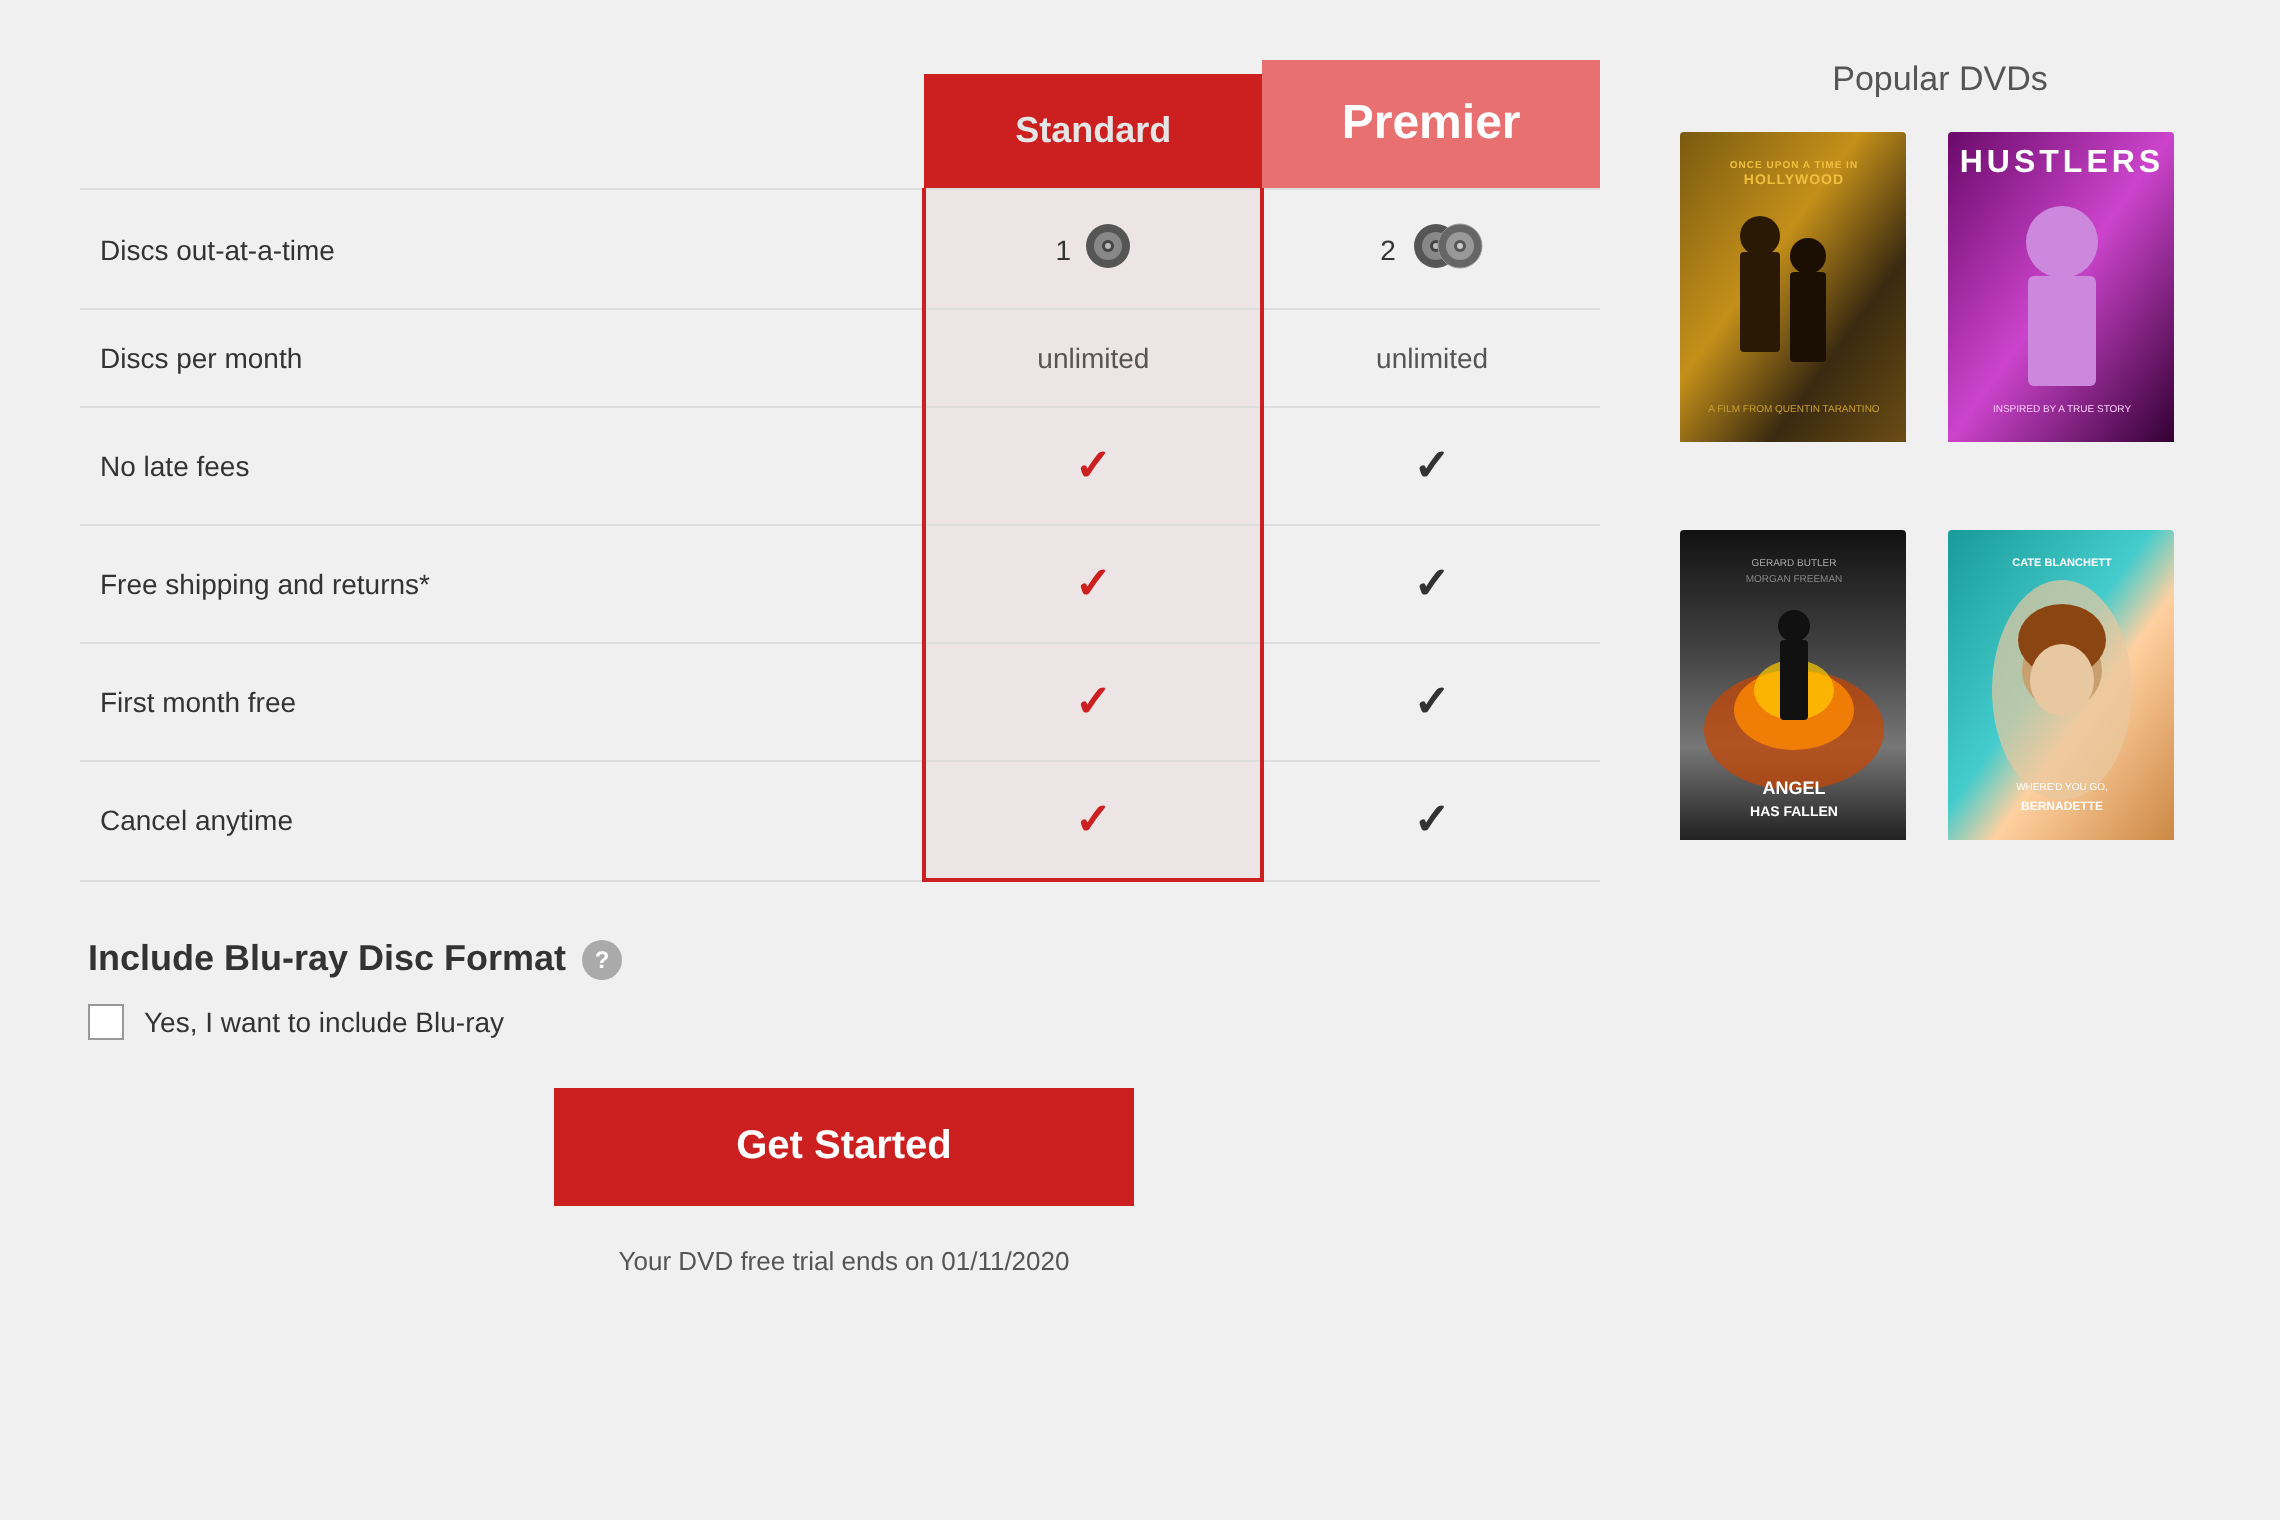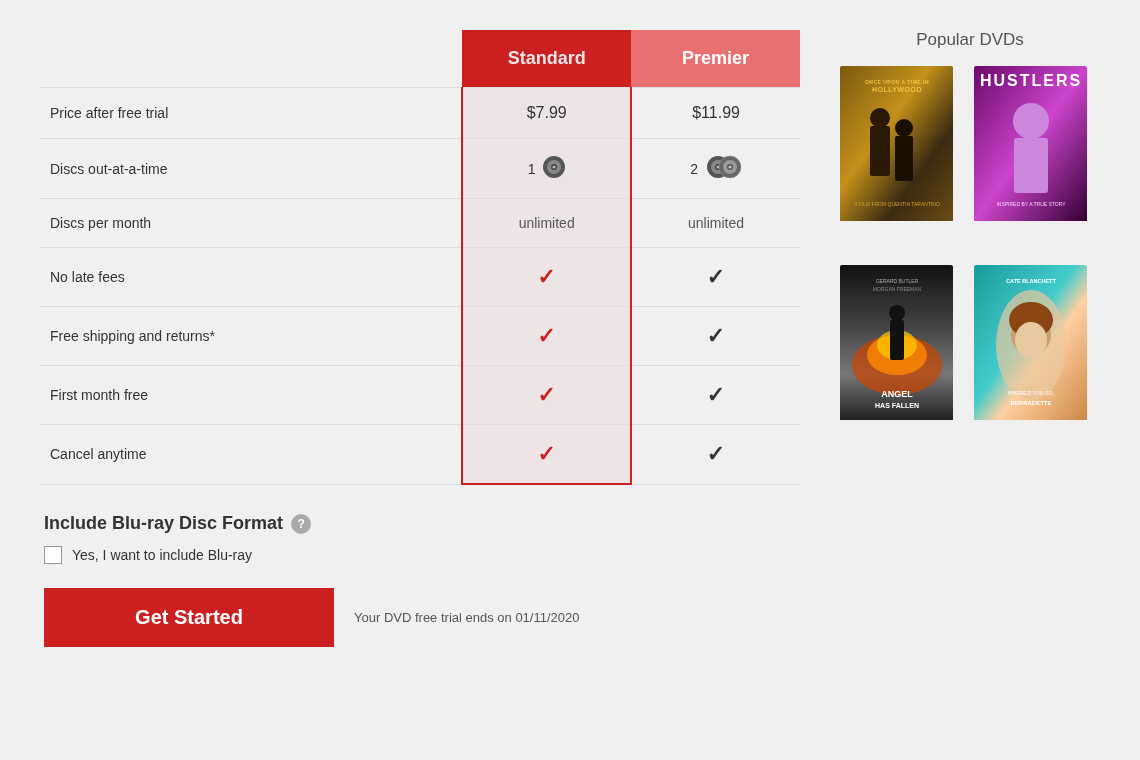--- a/index.html
+++ b/index.html
@@ -49,21 +49,21 @@
       color: #e5e5e5;
       font-size: 18px;
       font-weight: bold;
       text-align: center;
       padding: 18px 10px;
       display: block;
     }
     .plan-header-premier {
       background: #e87070;
       color: white;
-      font-size: 18px;
+      font-size: 24px;
       font-weight: bold;
       text-align: center;
       padding: 18px 10px;
       display: block;
     }
     .comparison-table tbody tr {
       border-bottom: 1px solid #ddd;
     }
     .comparison-table tbody tr:first-child {
       border-top: 1px solid #ddd;
@@ -162,20 +162,21 @@
     .checkbox-label {
       font-size: 14px;
       color: #333;
     }
     
     .cta-row {
       display: flex;
       align-items: center;
       gap: 20px;
       margin-top: 8px;
+      flex-direction: column;
     }
     .get-started-btn {
       background: #cc1f1f;
       color: white;
       font-size: 20px;
       font-weight: bold;
       border: none;
       padding: 18px 40px;
       cursor: pointer;
       min-width: 290px;
@@ -229,25 +230,20 @@
           <th class="th-standard">
             <span class="plan-header-standard">Standard</span>
           </th>
           <th class="th-premier">
             <span class="plan-header-premier">Premier</span>
           </th>
         </tr>
       </thead>
       <tbody>
 
-        <tr>
-          <td class="label-col">Price after free trial</td>
-          <td class="standard-col price-text">$7.99</td>
-          <td class="premier-col price-text">$11.99</td>
-        </tr>
 
         <tr>
           <td class="label-col">Discs out-at-a-time</td>
           <td class="standard-col">
             <div class="disc-count-cell">
               <span>1</span>
               <span class="disc-icon">
                 <svg width="24" height="24" viewBox="0 0 24 24">
                   <circle cx="12" cy="12" r="11" fill="#555"></circle>
                   <circle cx="12" cy="12" r="7" fill="#888"></circle>

